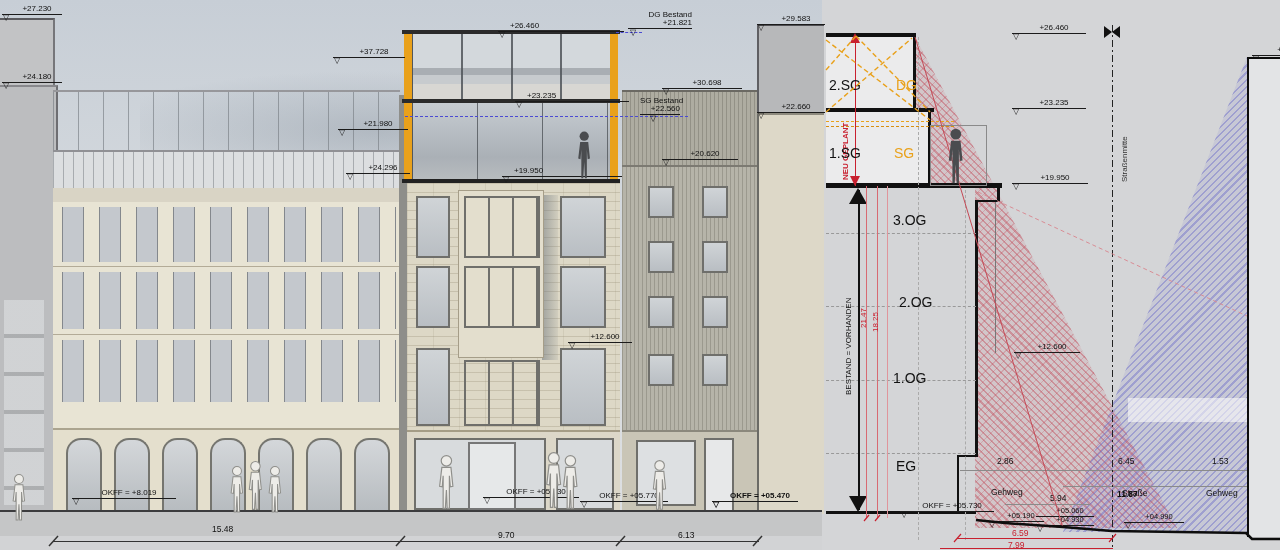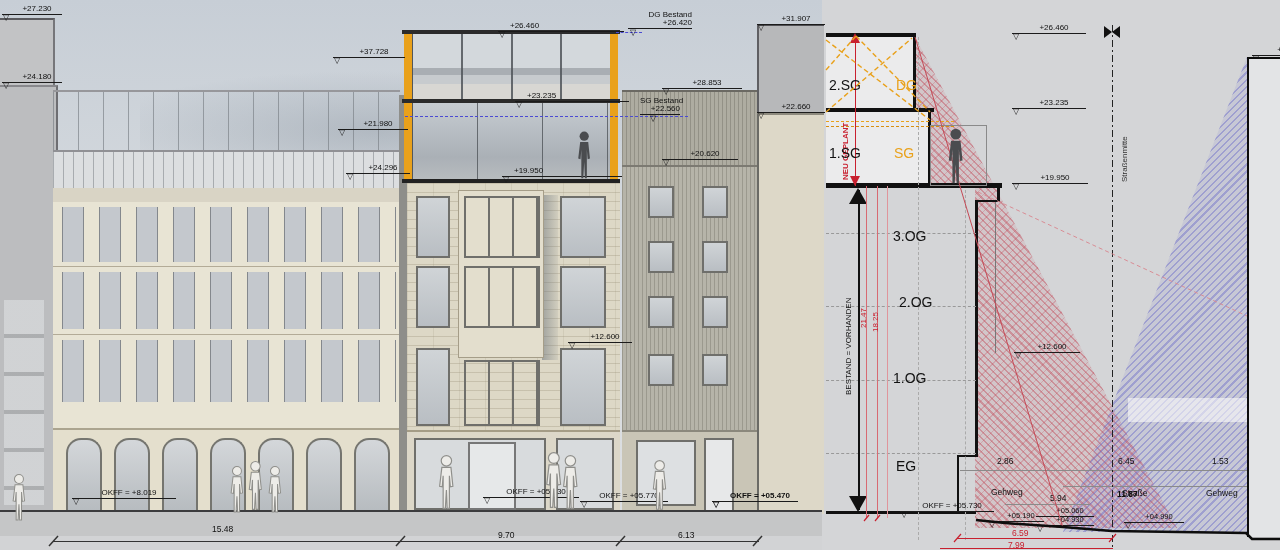--- a/index.html
+++ b/index.html
@@ -165,37 +165,37 @@
     <span class="t">▽</span>
     <span>+26.460</span></div>
   <div class="ev" style="left:515px;top:91px;width:100px;text-align:left;">
     <span class="t">▽</span>
     <span>+23.235</span></div>
   <div class="ev" style="left:502px;top:166px;width:106px;text-align:left;">
     <span class="t">▽</span>
     <span>+19.950</span></div>
   <div class="ev2" style="left:628px;top:11px;width:64px;">
     <div>DG Bestand</div>
-    <div class="u">+26.420</div>
+    <div class="u">+21.821</div>
     <span class="t" style="left:2px;">▽</span>
     </div>
   <div class="ev2" style="left:640px;top:97px;width:40px;">
     <div>SG Bestand</div>
     <div class="u">+22.560</div>
     <span class="t" style="left:10px;">▽</span>
     </div>
   <div class="ev" style="left:662px;top:78px;width:66px;">
     <span class="t">▽</span>
-    <span>+28.853</span></div>
+    <span>+30.698</span></div>
   <div class="ev" style="left:662px;top:149px;width:62px;">
     <span class="t">▽</span>
     <span>+20.620</span></div>
   <div class="ev" style="left:757px;top:14px;width:54px;">
     <span class="t">▽</span>
-    <span>+31.907</span></div>
+    <span>+29.583</span></div>
   <div class="ev" style="left:757px;top:102px;width:54px;">
     <span class="t">▽</span>
     <span>+22.660</span></div>
   <div class="ev" style="left:568px;top:332px;width:50px;">
     <span class="t">▽</span>
     <span>+12.600</span></div>
   <div class="ev" style="left:72px;top:488px;width:90px;">
     <span class="t">▽</span>
     <span>OKFF = +8.019</span></div>
   <div class="ev" style="left:483px;top:487px;width:82px;">
@@ -266,21 +266,21 @@
   <div class="vt" style="left:841px;top:108px;height:72px;color:#C8202F;font-weight:bold;">NEU GEPLANT</div>
   <div class="vt" style="left:844px;top:283px;height:112px;color:#111;">BESTAND = VORHANDEN</div>
   <div class="vt" style="left:859px;top:288px;height:40px;color:#C8202F;">21.47</div>
   <div class="vt" style="left:871px;top:292px;height:40px;color:#C8202F;">18.25</div>
   <div class="vt" style="left:1120px;top:100px;height:82px;color:#333;">Straßenmitte</div>
 
   <div class="lbl" style="left:829px;top:77px;">2.SG</div>
   <div class="lbl" style="left:829px;top:145px;">1.SG</div>
   <div class="lbl" style="left:896px;top:77px;color:#E9A11B;">DG</div>
   <div class="lbl" style="left:894px;top:145px;color:#E9A11B;">SG</div>
-  <div class="lbl" style="left:893px;top:228px;">3.OG</div>
+  <div class="lbl" style="left:893px;top:212px;">3.OG</div>
   <div class="lbl" style="left:899px;top:294px;">2.OG</div>
   <div class="lbl" style="left:893px;top:370px;">1.OG</div>
   <div class="lbl" style="left:896px;top:458px;">EG</div>
 
   <div class="ev" style="left:1012px;top:23px;width:60px;">
     <span class="t">▽</span>
     <span>+26.460</span></div>
   <div class="ev" style="left:1012px;top:98px;width:60px;">
     <span class="t">▽</span>
     <span>+23.235</span></div>

